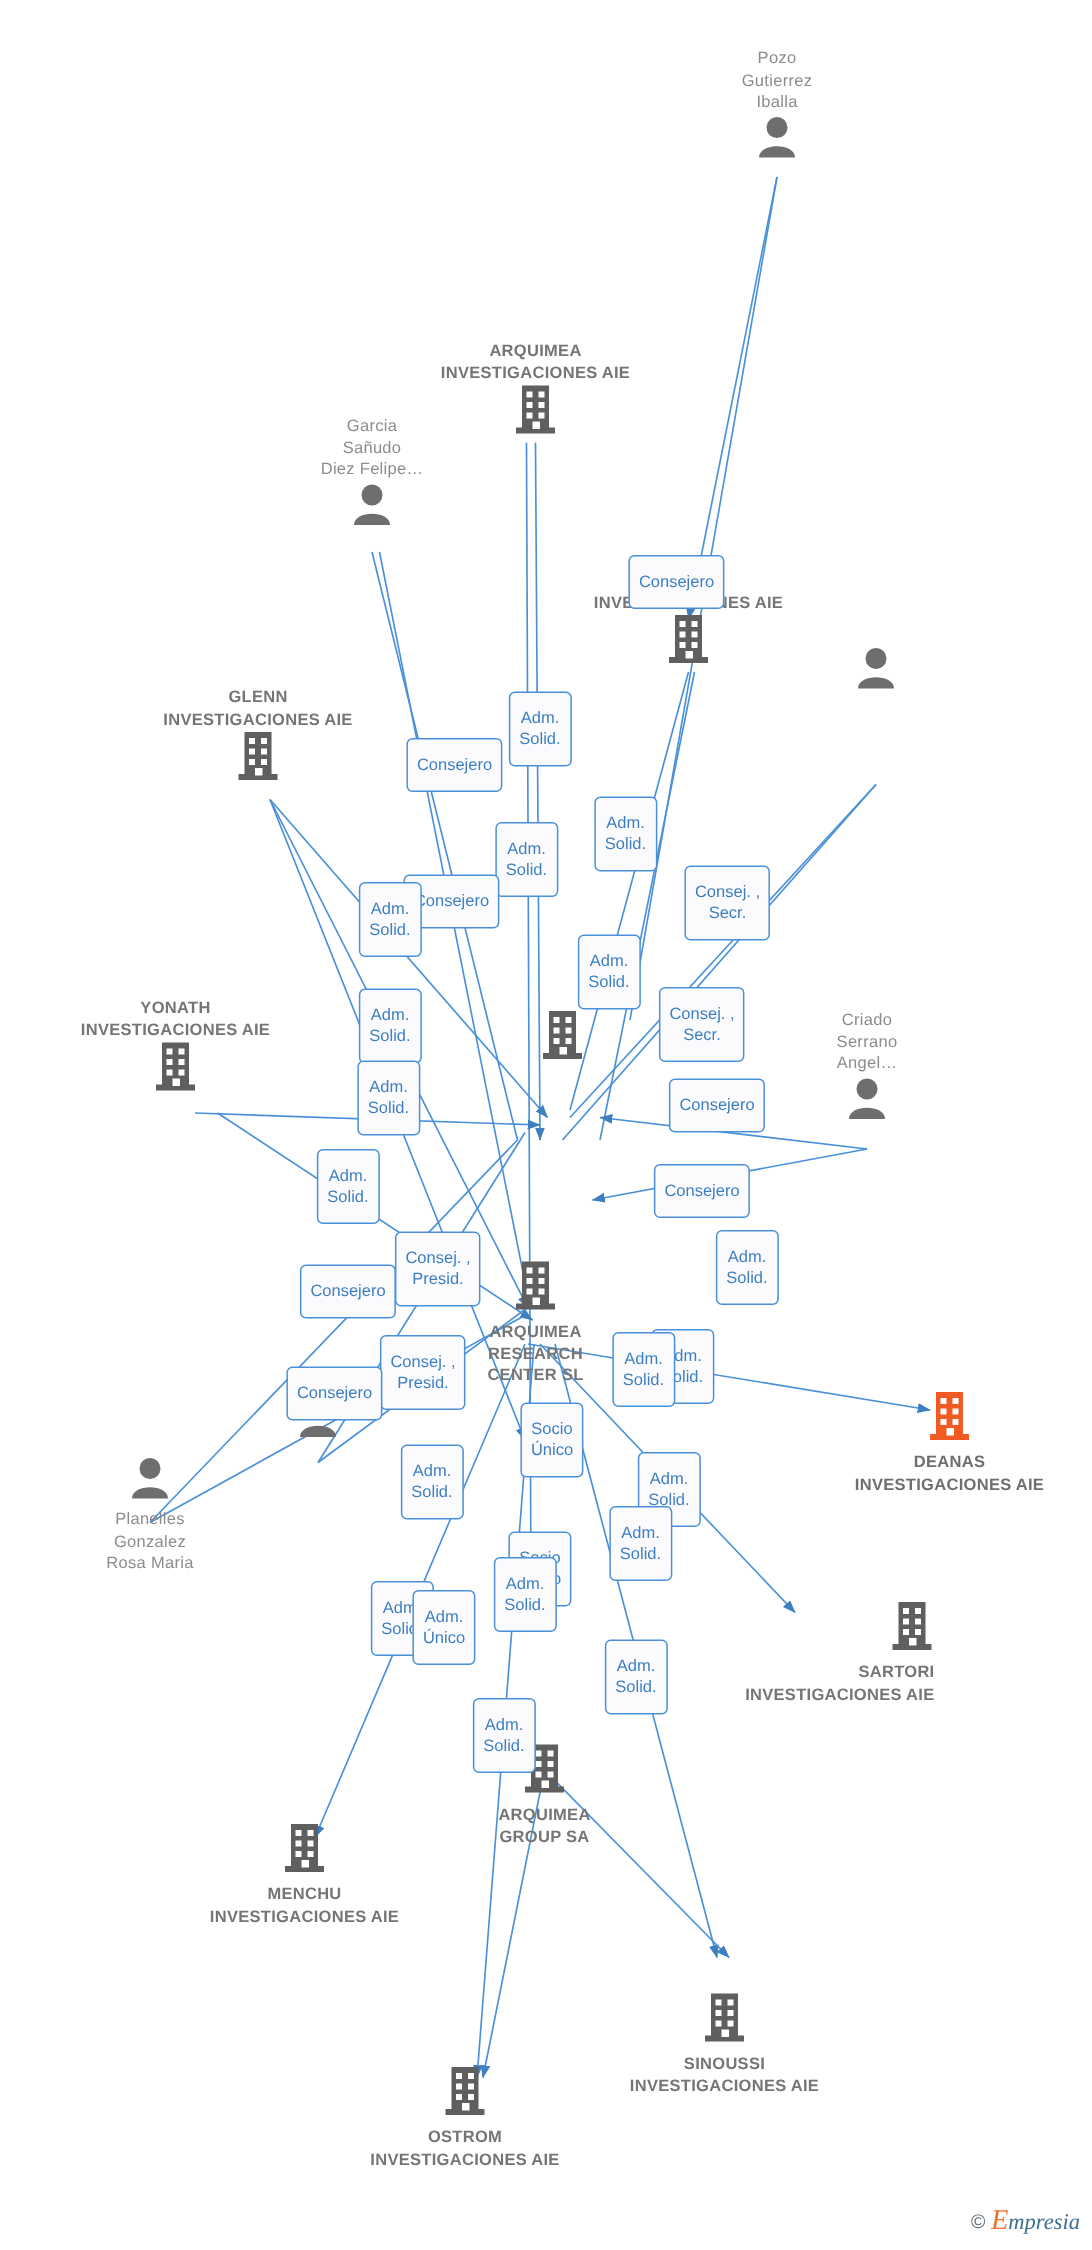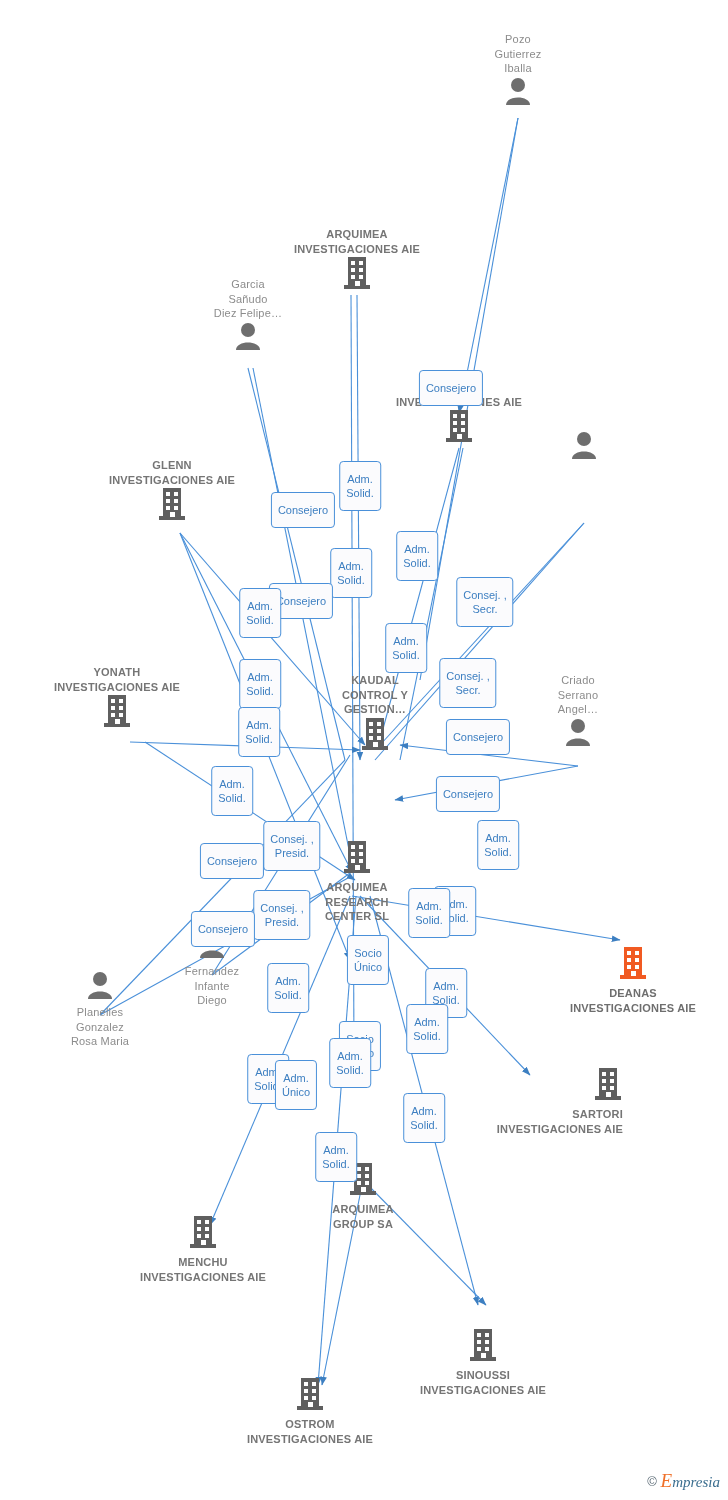--- a/index.html
+++ b/index.html
@@ -222,23 +222,20 @@
             <rect x="9" y="5" width="4" height="4" fill="#ffffff"></rect>
             <rect x="17" y="5" width="4" height="4" fill="#ffffff"></rect>
             <rect x="9" y="12" width="4" height="4" fill="#ffffff"></rect>
             <rect x="17" y="12" width="4" height="4" fill="#ffffff"></rect>
             <rect x="9" y="19" width="4" height="4" fill="#ffffff"></rect>
             <rect x="17" y="19" width="4" height="4" fill="#ffffff"></rect>
             <rect x="13" y="25" width="5" height="5" fill="#ffffff"></rect>
           </svg></span>
       </div>
       <div class="node company" style="left: 375px; top: 673px;">
-        <span class="caption">KAUDAL
-CONTROL Y
-GESTION…</span>
         <span class="glyph"><svg width="30" height="34" viewBox="0 0 30 34" aria-hidden="true">
             <rect x="6" y="1" width="18" height="29" fill="currentColor"></rect>
             <rect x="2" y="29" width="26" height="4" fill="currentColor"></rect>
             <rect x="9" y="5" width="4" height="4" fill="#ffffff"></rect>
             <rect x="17" y="5" width="4" height="4" fill="#ffffff"></rect>
             <rect x="9" y="12" width="4" height="4" fill="#ffffff"></rect>
             <rect x="17" y="12" width="4" height="4" fill="#ffffff"></rect>
             <rect x="9" y="19" width="4" height="4" fill="#ffffff"></rect>
             <rect x="17" y="19" width="4" height="4" fill="#ffffff"></rect>
             <rect x="13" y="25" width="5" height="5" fill="#ffffff"></rect>
@@ -267,34 +264,31 @@
           </svg></span>
         <span class="caption">ARQUIMEA
 RESEARCH
 CENTER  SL</span>
       </div>
       <div class="node person" style="left: 212px; top: 929px;">
         <span class="glyph"><svg width="30" height="30" viewBox="0 0 30 30" aria-hidden="true">
             <circle cx="15" cy="9" r="7" fill="currentColor"></circle>
             <path d="M3 29 C3 19 27 19 27 29 Z" fill="currentColor"></path>
           </svg></span>
-        <span class="caption">Fernandez
-Infante
-Diego</span>
       </div>
       <div class="node person" style="left: 100px; top: 970px;">
         <span class="glyph"><svg width="30" height="30" viewBox="0 0 30 30" aria-hidden="true">
             <circle cx="15" cy="9" r="7" fill="currentColor"></circle>
             <path d="M3 29 C3 19 27 19 27 29 Z" fill="currentColor"></path>
           </svg></span>
         <span class="caption">Planelles
 Gonzalez
 Rosa Maria</span>
       </div>
-      <div class="node company highlight" style="left: 633px; top: 946px;">
+      <div class="node company highlight" style="left: 633px; top: 927px;">
         <span class="glyph"><svg width="30" height="34" viewBox="0 0 30 34" aria-hidden="true">
             <rect x="6" y="1" width="18" height="29" fill="currentColor"></rect>
             <rect x="2" y="29" width="26" height="4" fill="currentColor"></rect>
             <rect x="9" y="5" width="4" height="4" fill="#ffffff"></rect>
             <rect x="17" y="5" width="4" height="4" fill="#ffffff"></rect>
             <rect x="9" y="12" width="4" height="4" fill="#ffffff"></rect>
             <rect x="17" y="12" width="4" height="4" fill="#ffffff"></rect>
             <rect x="9" y="19" width="4" height="4" fill="#ffffff"></rect>
             <rect x="17" y="19" width="4" height="4" fill="#ffffff"></rect>
             <rect x="13" y="25" width="5" height="5" fill="#ffffff"></rect>

